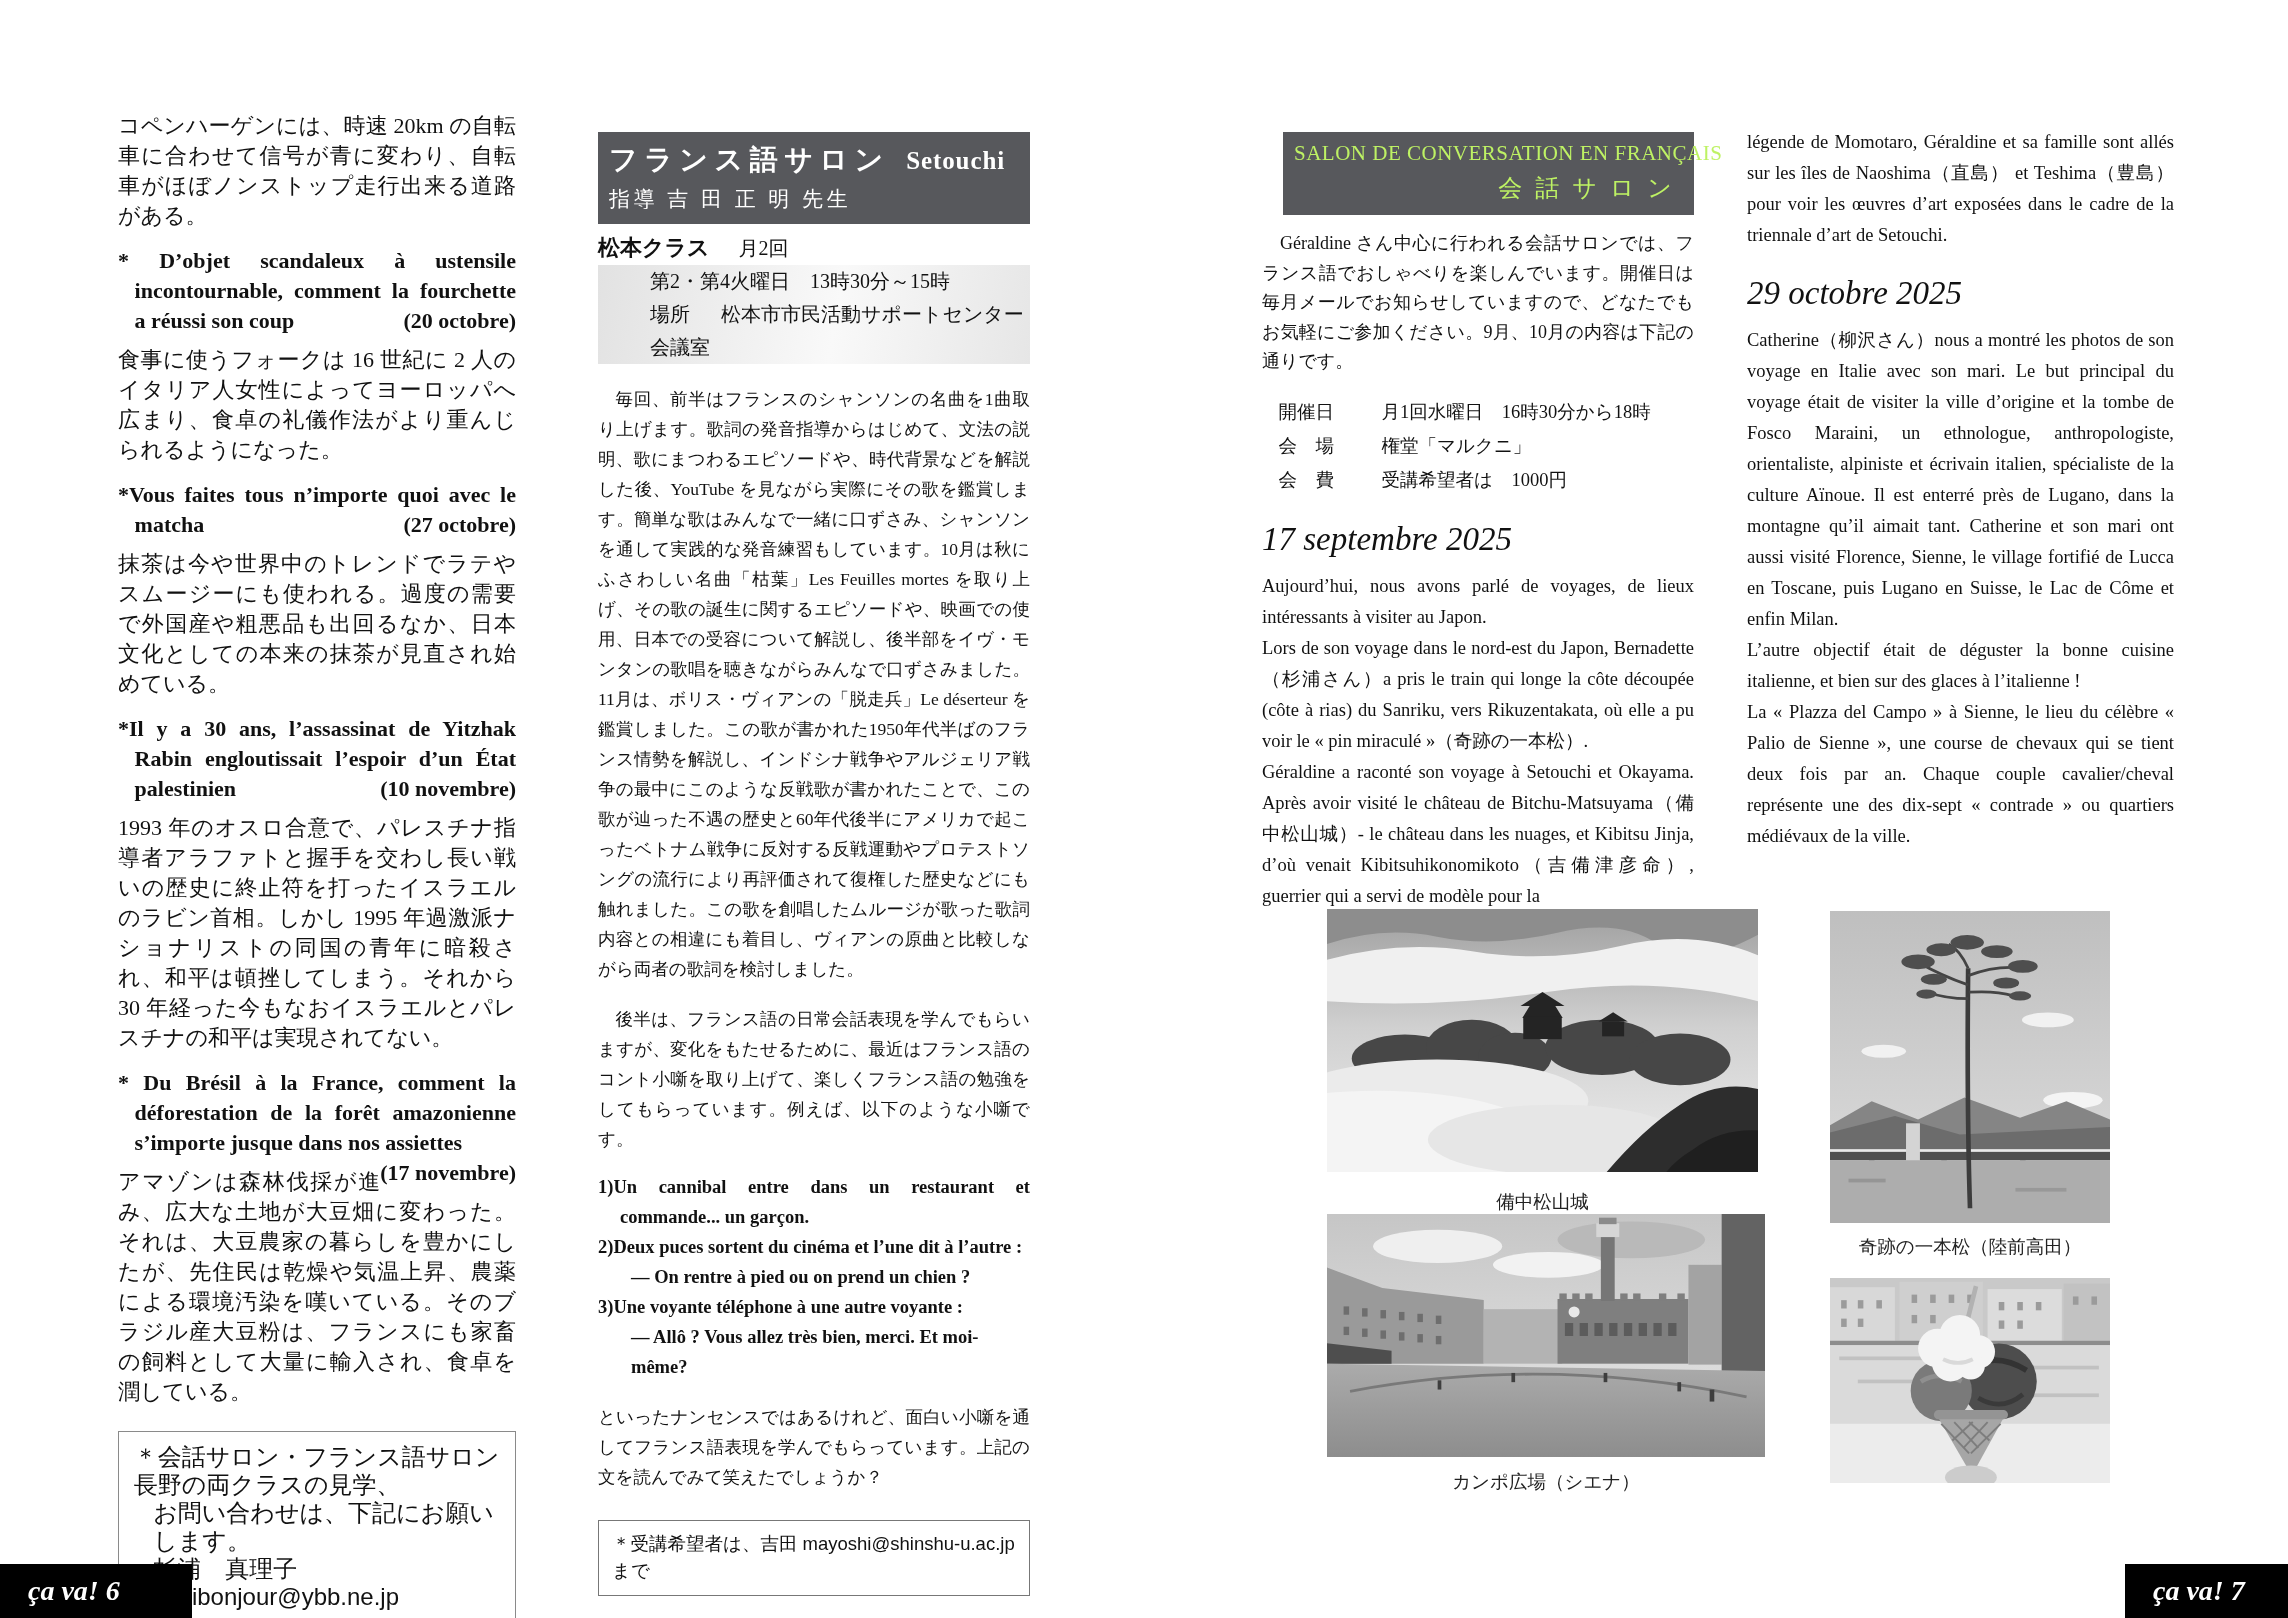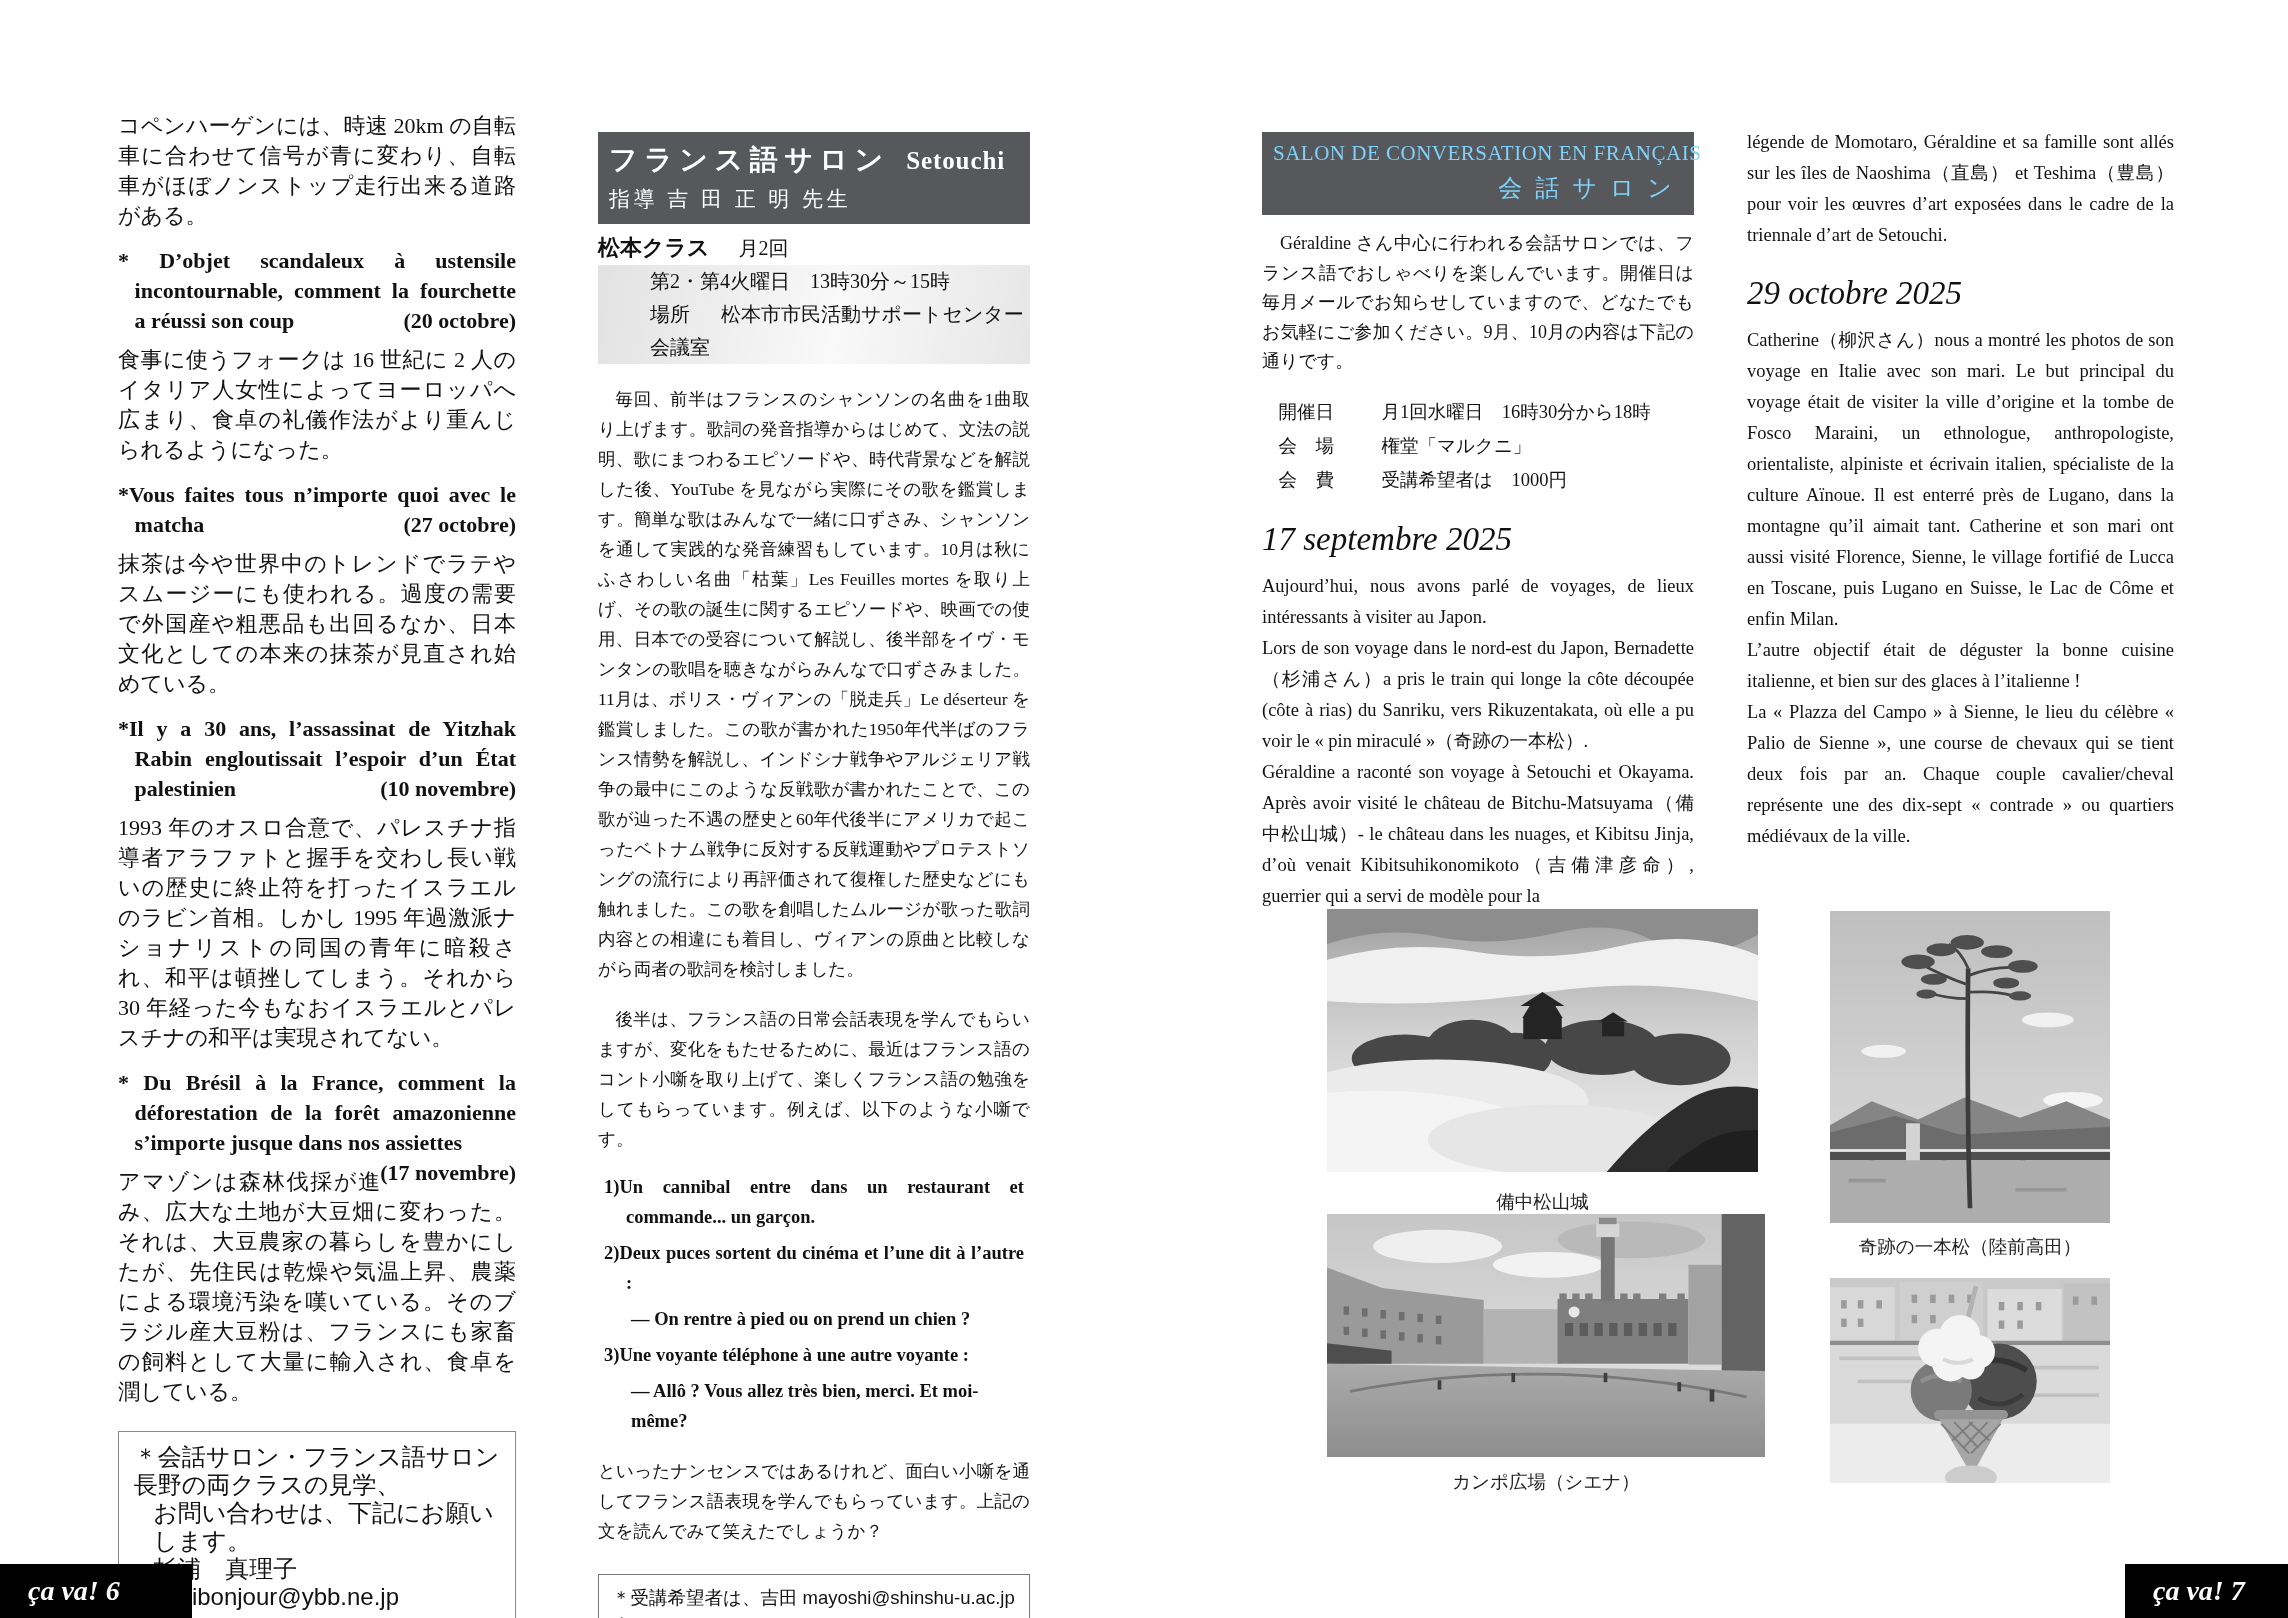--- a/index.html
+++ b/index.html
@@ -23,28 +23,28 @@
   .c2h-en{font-weight:bold;font-size:25px;margin-left:16.6px;letter-spacing:0.9px;}
   .c2h-instr{font-size:21px;letter-spacing:3.7px;margin-top:5.5px;}
   .class-info{margin-top:7.4px;font-size:20px;line-height:33px;}
   .class-l1 .cname{font-family:"Liberation Sans","DejaVu Sans",sans-serif;font-weight:bold;font-size:22px;}
   .class-l1 .cfreq{margin-left:24px;}
   .class-shade{background:linear-gradient(100deg,#e2e2e2 0%,#f9f9f9 55%,#e6e6e6 100%);padding-left:52px;}
   .class-shade .plabel{margin-right:31px;}
   .c2-body{font-size:17.5px;line-height:30px;text-align:justify;margin-top:20px;}
   .c2-body.indent{text-indent:1em;}
   .joke{font-weight:bold;font-size:18.5px;line-height:30px;text-align:justify;
-        padding-left:22px;text-indent:-22px;margin:6px;}
+        padding-left:22px;text-indent:-22px;margin:0;}
   .joke-reply{font-weight:bold;font-size:18.5px;line-height:30px;padding-left:33px;margin:0;}
   .jokes-wrap{margin-top:9.2px;}
   .note-box2{border:1.8px solid #777;padding:9.2px 11px 11px 13px;margin-top:28px;
              font-family:"Liberation Sans","DejaVu Sans",sans-serif;font-size:18.5px;line-height:27px;}
   
   #col3{left:1262px;top:132px;width:432px;}
-  .hdr-box3{background:#57585c;color:#7dd3fc;padding:9.2px 9.2px 11px 11px;}
+  .hdr-box3{background:#57585c;color:#bef264;padding:9.2px 9.2px 11px 11px;margin-left:21px;}
   .c3h-title{font-size:21px;letter-spacing:0.5px;white-space:nowrap;}
   .c3h-sub{font-size:24px;letter-spacing:13px;margin-top:5.5px;text-align:right;}
   .c3-intro{font-size:18px;line-height:29.5px;text-align:justify;text-indent:1em;margin-top:14.8px;}
   .sched{margin-top:14.8px;font-size:18.5px;line-height:34px;padding-left:16.6px;}
   .sched-row{display:flex;}
   .sched-label{width:103px;flex:0 0 103px;}
   .date-head{font-style:italic;font-size:33px;line-height:37px;margin:24px 0 13px 0;}
   .fr-para{font-size:18.5px;line-height:31px;text-align:justify;margin:0;}
   
   #col4{left:1747px;top:127px;width:427px;}

